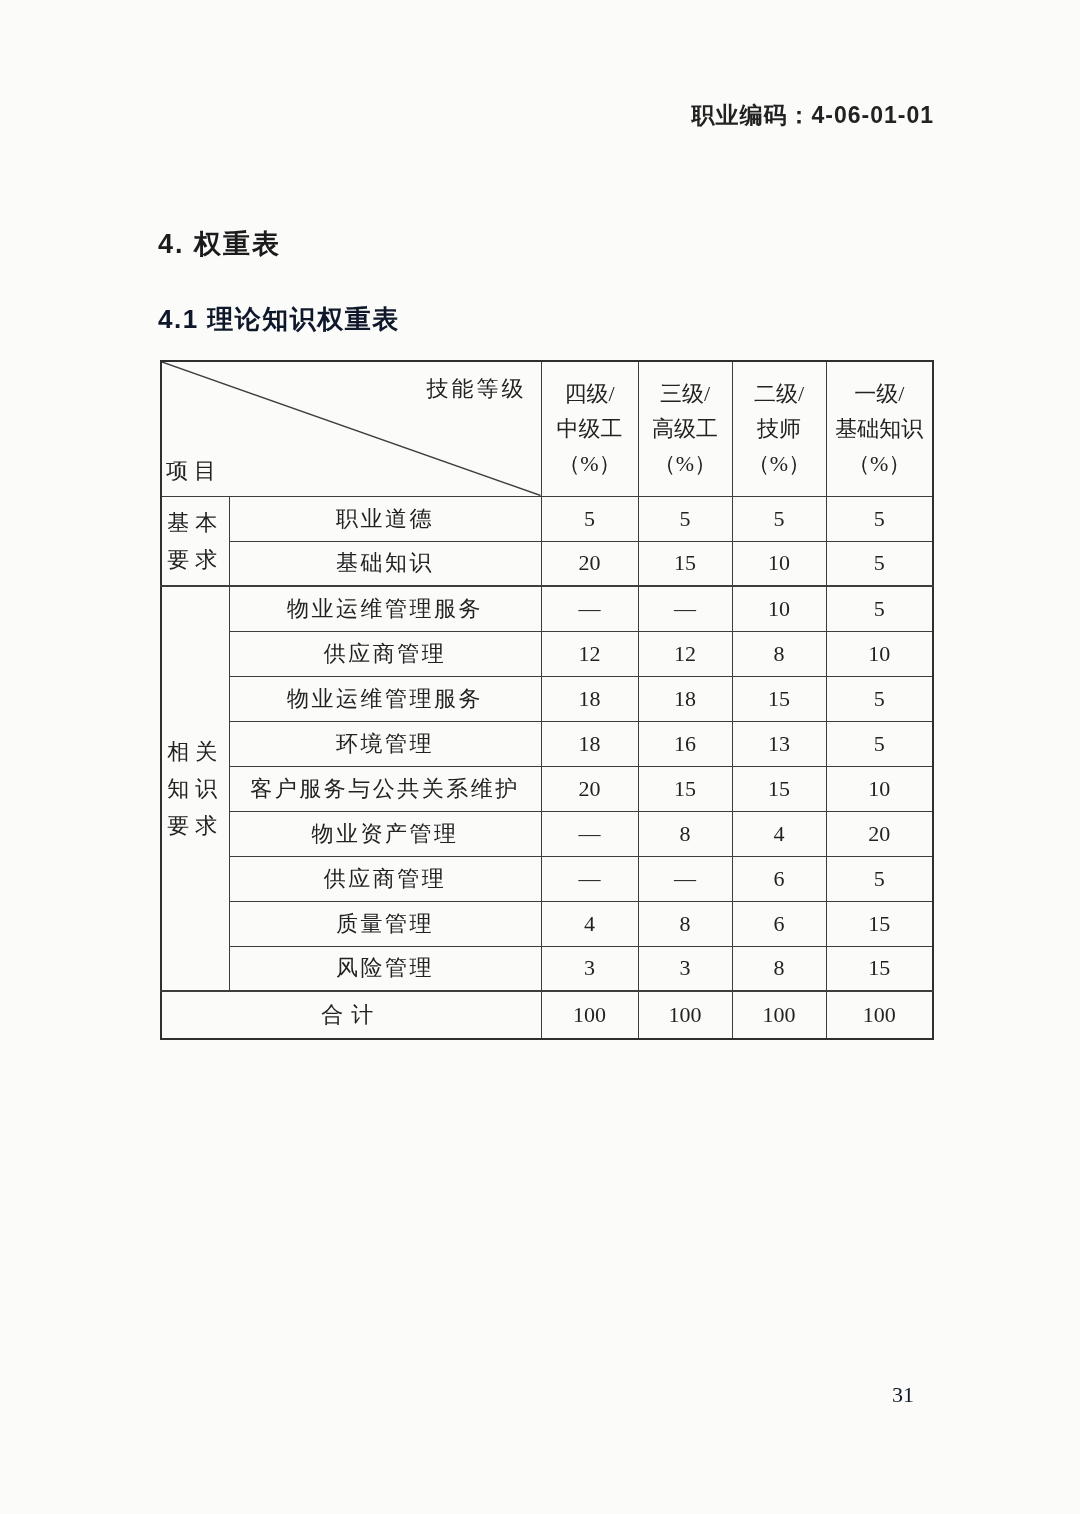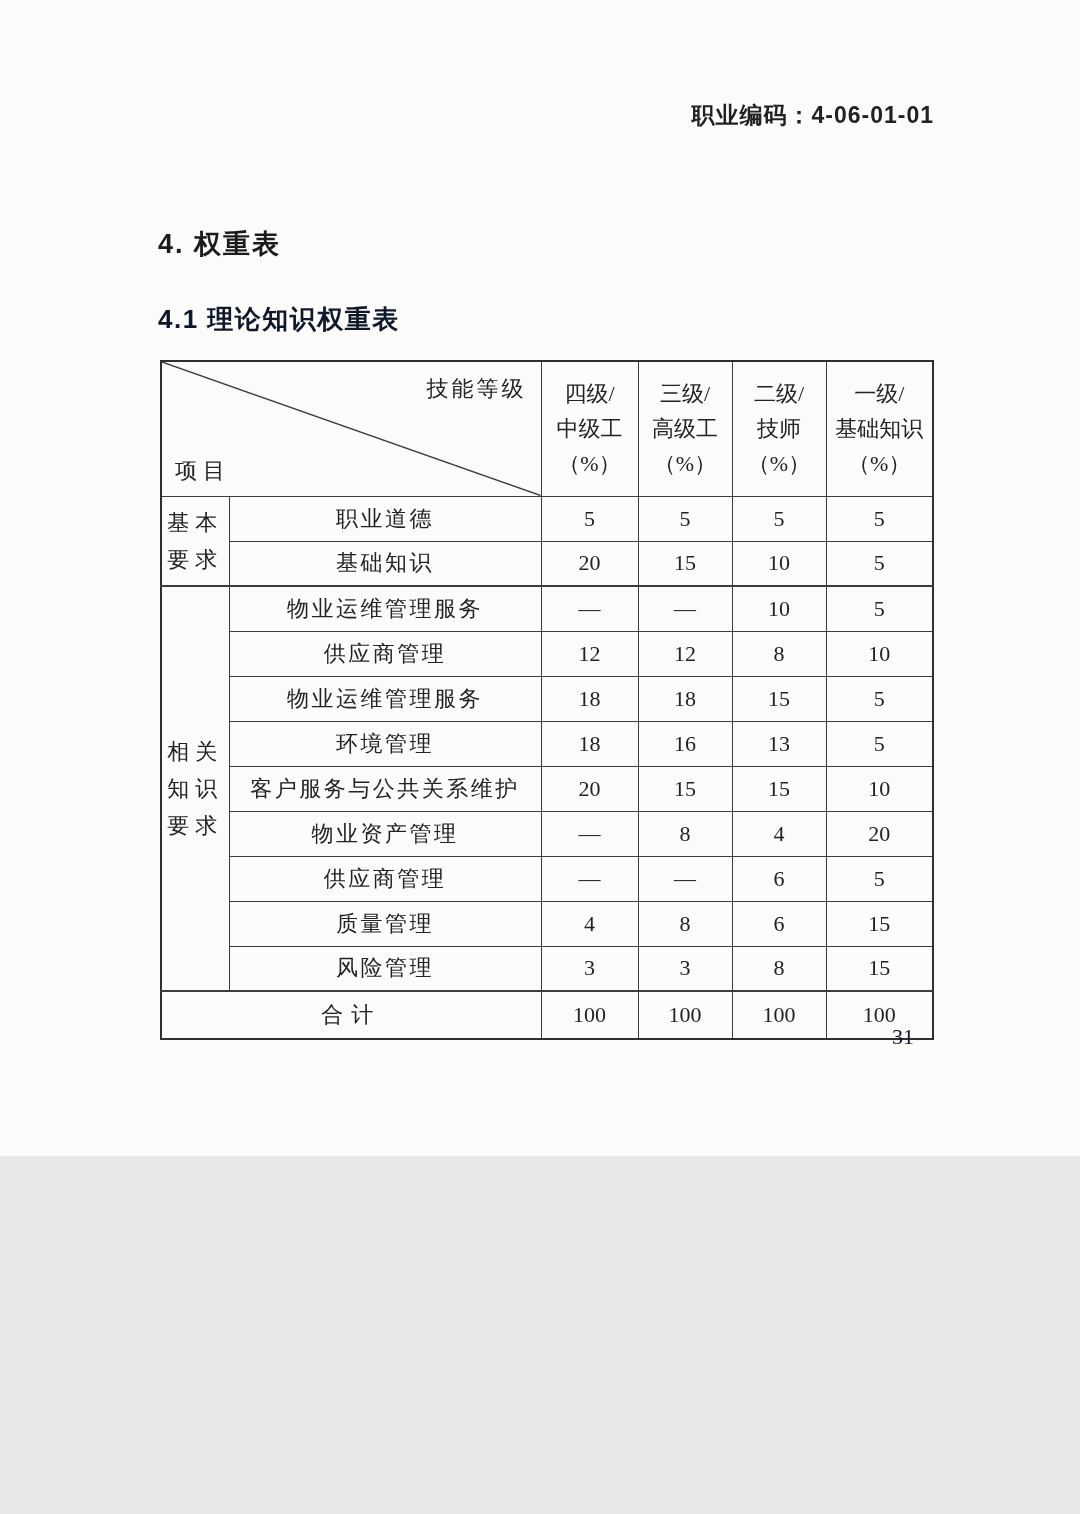--- a/index.html
+++ b/index.html
@@ -4,21 +4,21 @@
 <style>
   * { margin: 0; padding: 0; box-sizing: border-box; }
   body {
     background: #e8e8e8;
     font-family: "Liberation Serif", "DejaVu Serif", serif;
     color: #1e1e1e;
   }
   .page {
     position: relative;
     width: 1080px;
-    height: 1156px;
+    height: 1514px;
     margin: 0 auto;
     background: #fbfbfa;
     overflow: hidden;
   }
   
   .doc-code {
     position: absolute;
     top: 100px;
     right: 146px;
     font-family: "Liberation Sans", "DejaVu Sans", sans-serif;
@@ -87,21 +87,21 @@
   }
   .corner-top-right {
     position: absolute;
     top: 12px;
     right: 14px;
     letter-spacing: 3px;
   }
   .corner-bottom-left {
     position: absolute;
     bottom: 10px;
-    left: 13px;
+    left: 4px;
     letter-spacing: 6px;
   }
   .col-head .line { line-height: 35px; }
   .group-cell .gline {
     line-height: 37px;
     letter-spacing: 6px;
     text-align: center;
   }
   .item-name { letter-spacing: 2.5px; }
   .total-label { letter-spacing: 8px; }

